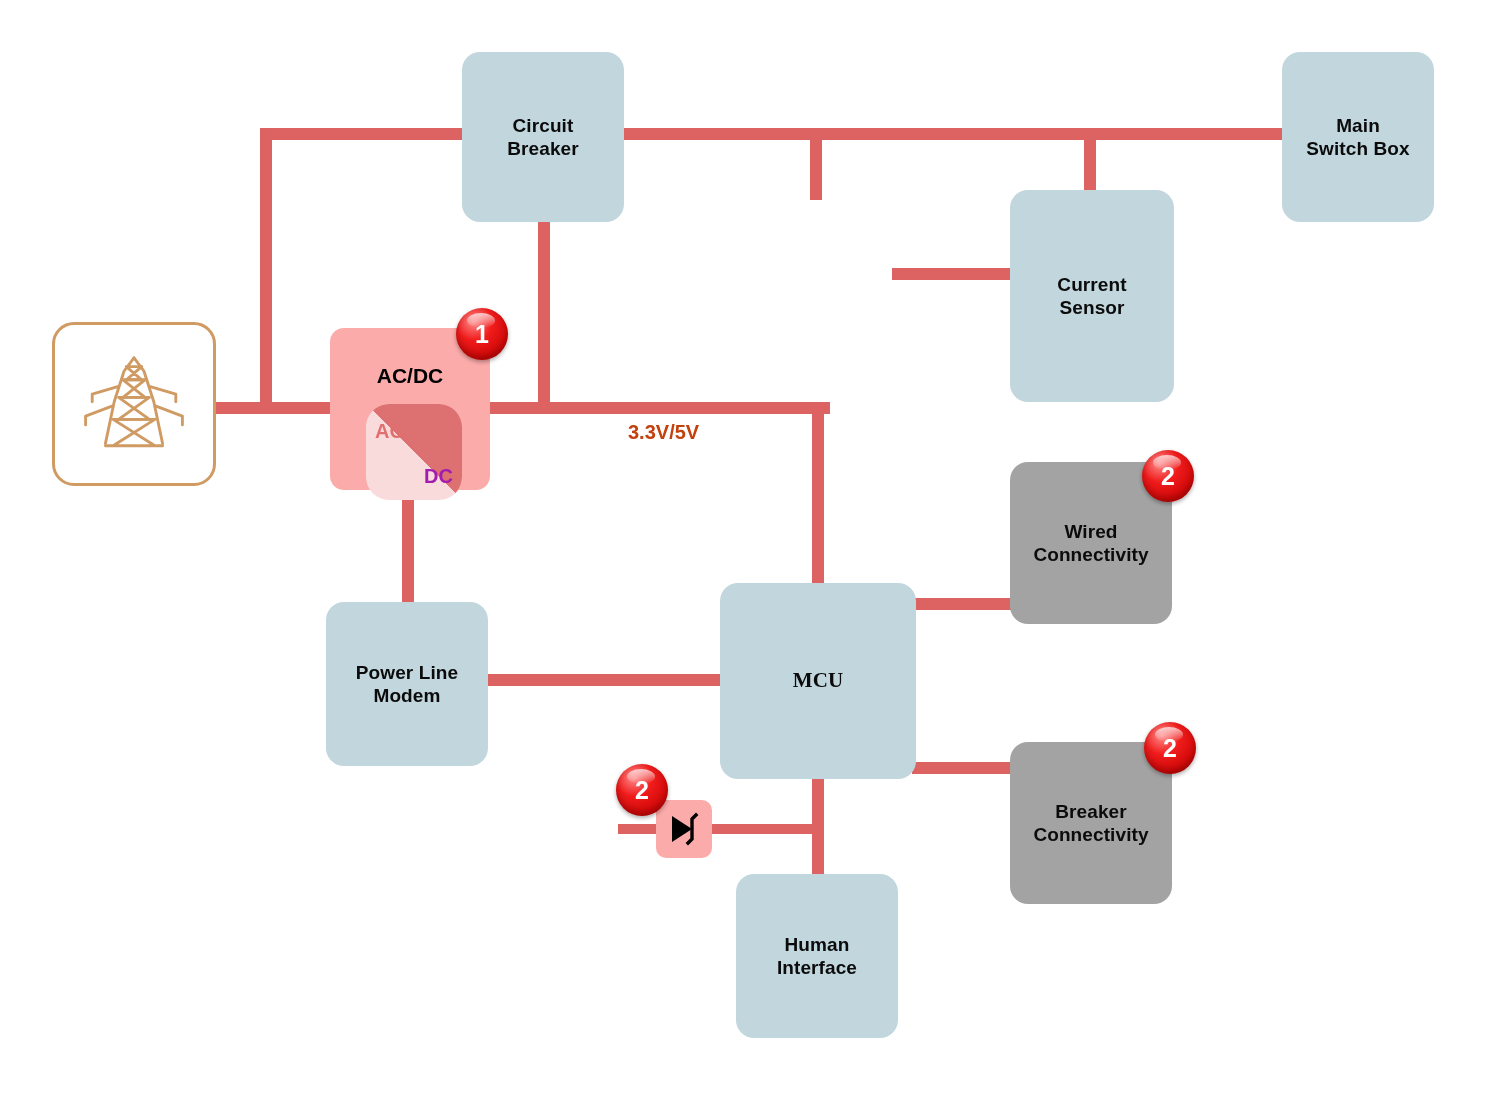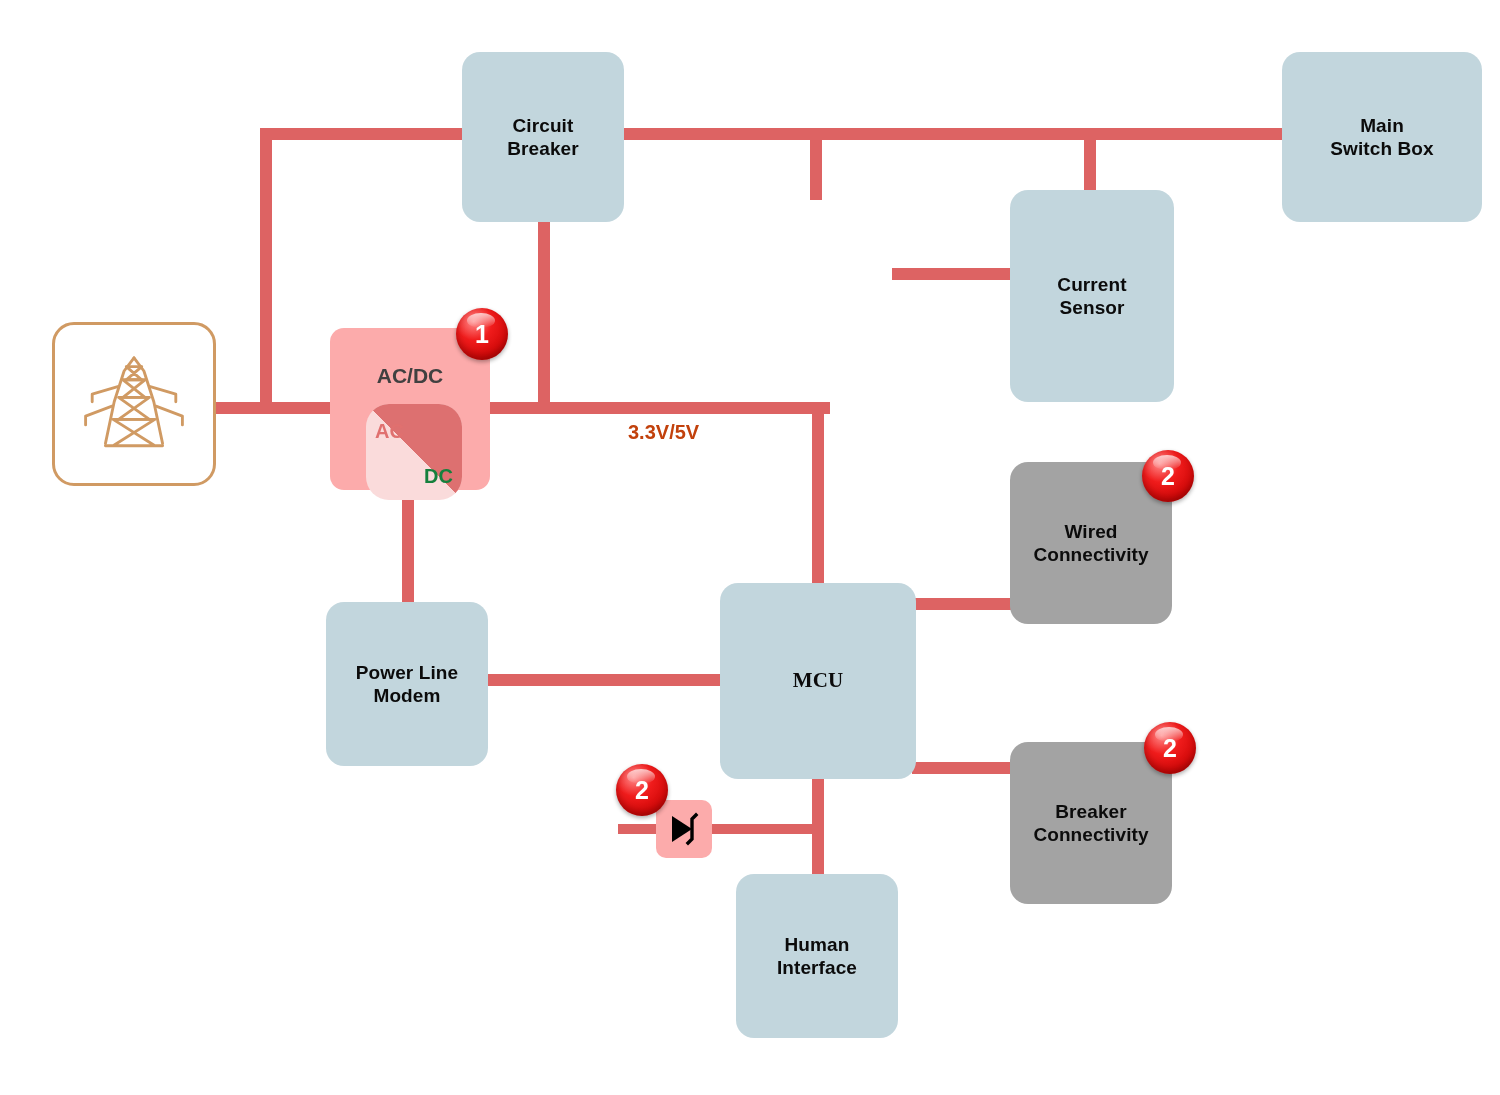--- a/index.html
+++ b/index.html
@@ -71,21 +71,21 @@
     box-sizing: border-box;
   }
   .acdc .acdc-title {
     position: absolute;
     top: 36px;
     left: 0;
     right: 0;
     text-align: center;
     font-size: 21px;
     font-weight: 700;
-    color: #404040;
+    color: #000000;
   }
   .acdc-square {
     position: absolute;
     left: 36px;
     top: 76px;
     width: 96px;
     height: 96px;
     background: #fadbdb;
     overflow: hidden;
     border-radius: 23px;
@@ -103,21 +103,21 @@
     font-weight: 700;
     color: #e0706f;
     z-index: 2;
   }
   .acdc-square .dc {
     position: absolute;
     right: 9px;
     bottom: 12px;
     font-size: 20px;
     font-weight: 700;
-    color: #15803d;
+    color: #a21caf;
     z-index: 2;
   }
 
   
   .diode-chip {
     position: absolute;
     background: #fcabab;
     border-radius: 10px;
     z-index: 4;
     display: flex;
@@ -225,21 +225,21 @@
         <path d="M31 64 L69 64 M31 64 L69 88 M69 64 L31 88 M24 88 L76 88"></path>
       </g>
     </svg>
   </div>
 
   <div class="block blue" style="left:462px; top:52px; width:162px; height:170px;">
     <span class="lbl">Circuit
 Breaker</span>
   </div>
 
-  <div class="block blue" style="left:1282px; top:52px; width:200px; height:170px;">
+  <div class="block blue" style="left:1282px; top:52px; width:152px; height:170px;">
     <span class="lbl">Main
 Switch Box</span>
   </div>
 
 
   <div class="block blue" style="left:1010px; top:190px; width:164px; height:212px;">
     <span class="lbl">Current
 Sensor</span>
   </div>
 

